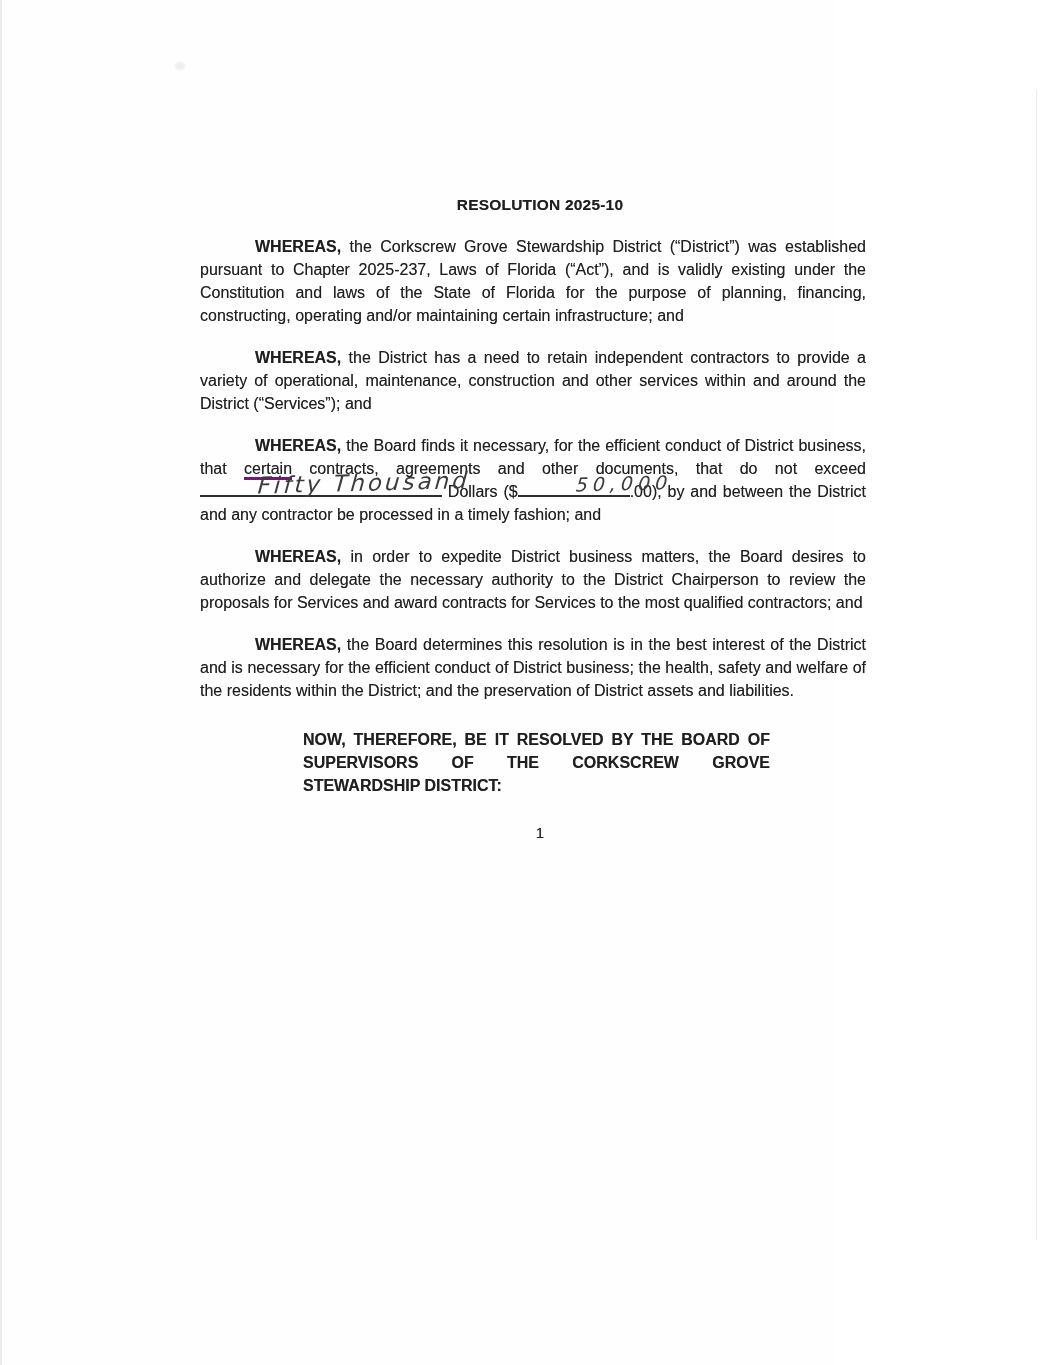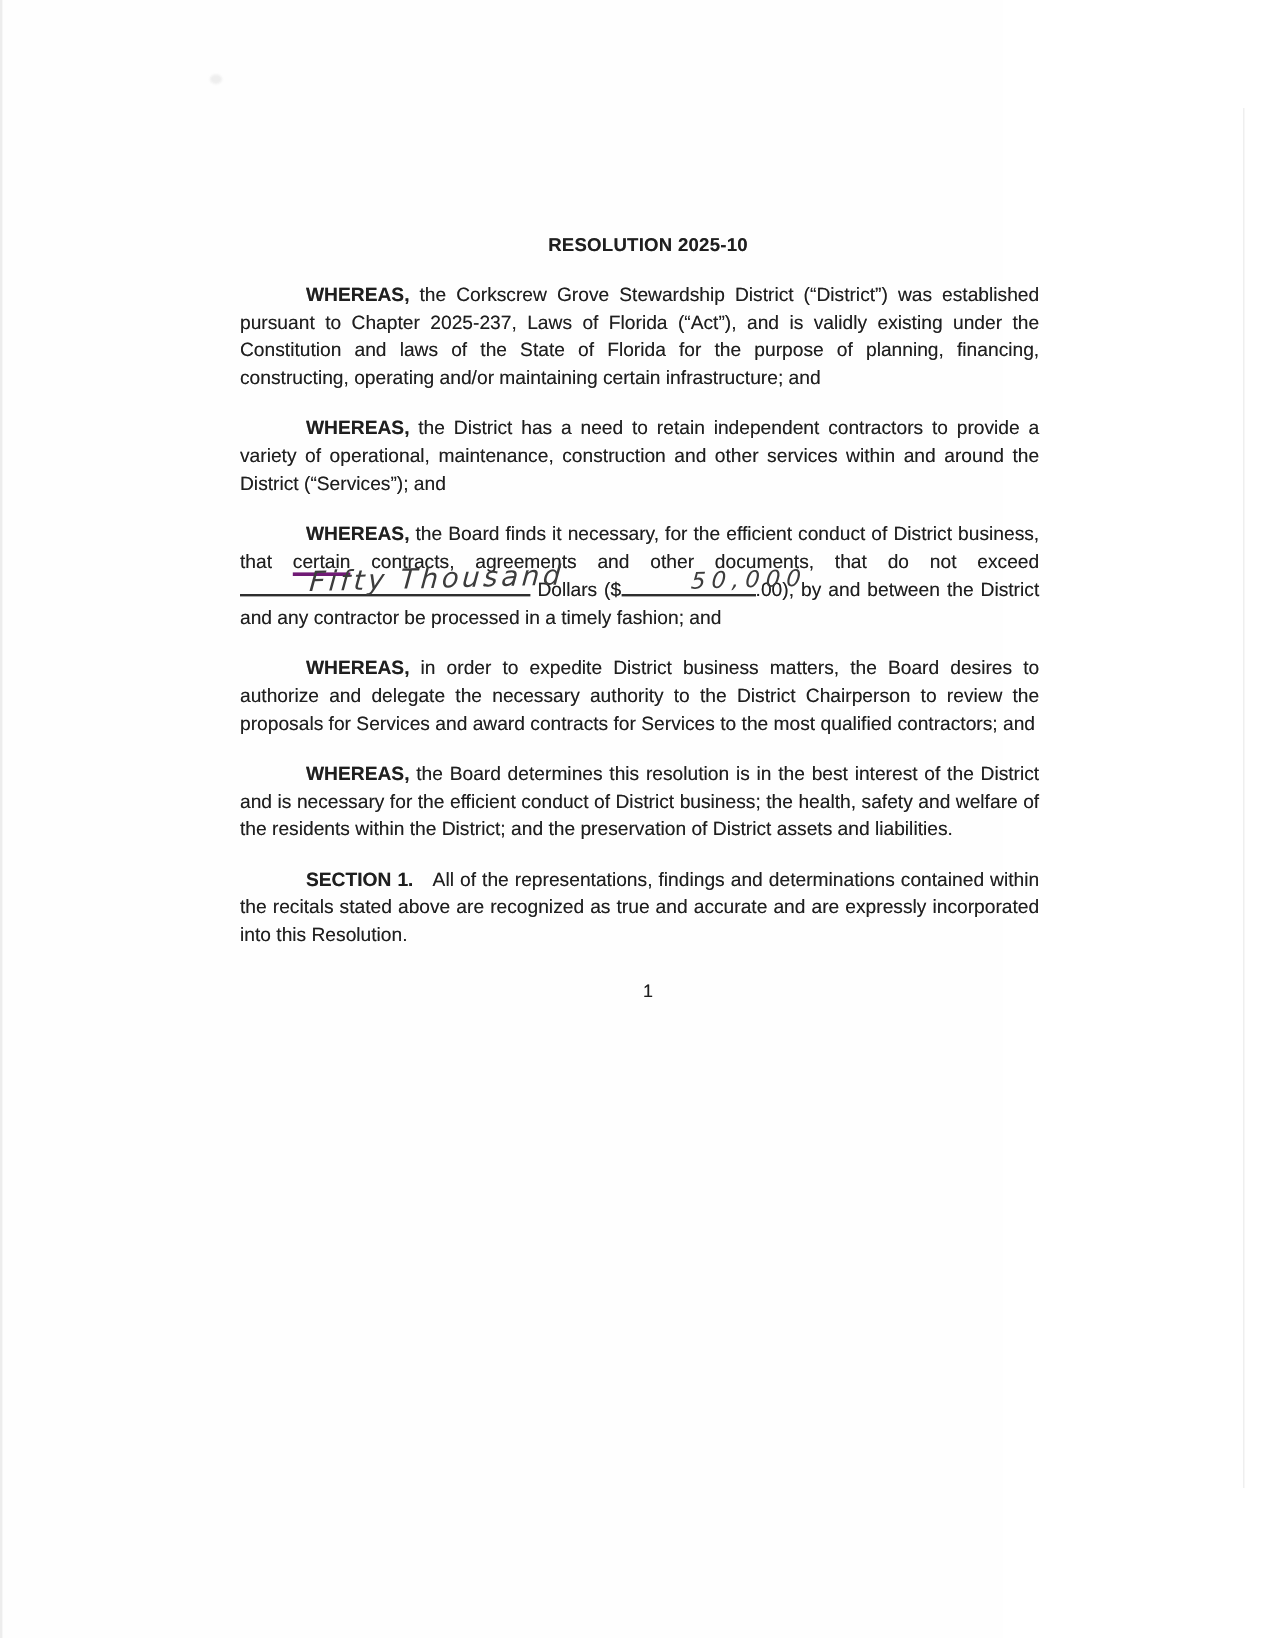--- a/index.html
+++ b/index.html
@@ -119,19 +119,19 @@
 
     <p class="body"><span class="lead">WHEREAS,</span><span> the District has a need to retain independent contractors to provide a variety of operational, maintenance, construction and other services within and around the District (“Services”); and</span></p>
 
     <p class="body"><span class="lead">WHEREAS,</span><span> the Board finds it necessary, for the efficient conduct of District business, that </span><span class="underlined">certain</span><span> contracts, agreements and other documents, that do not exceed </span><span class="blank blank-words"><span class="handwriting">Fifty Thousand</span></span><span> Dollars ($</span><span class="blank blank-number"><span class="handwriting hw-number">50,000</span></span><span>.00), by and between the District and any contractor be processed in a timely fashion; and</span></p>
 
     <p class="body"><span class="lead">WHEREAS,</span><span> in order to expedite District business matters, the Board desires to authorize and delegate the necessary authority to the District Chairperson to review the proposals for Services and award contracts for Services to the most qualified contractors; and</span></p>
 
 
     <p class="body"><span class="lead">WHEREAS,</span><span> the Board determines this resolution is in the best interest of the District and is necessary for the efficient conduct of District business; the health, safety and welfare of the residents within the District; and the preservation of District assets and liabilities.</span></p>
 
+    <div class="indent-block">NOW, THEREFORE, BE IT RESOLVED BY THE BOARD OF SUPERVISORS OF THE CORKSCREW GROVE STEWARDSHIP DISTRICT:</div>
 
-    <p class="body"><span class="lead lead-section">SECTION 1.</span><span>All of the representations, findings and determinations contained within the recitals stated above are recognized as true and accurate and are expressly incorporated into this Resolution.</span></p>
 
     <p class="page-number">1</p>
 
   </div>
 </div>
 
 </body></html>

